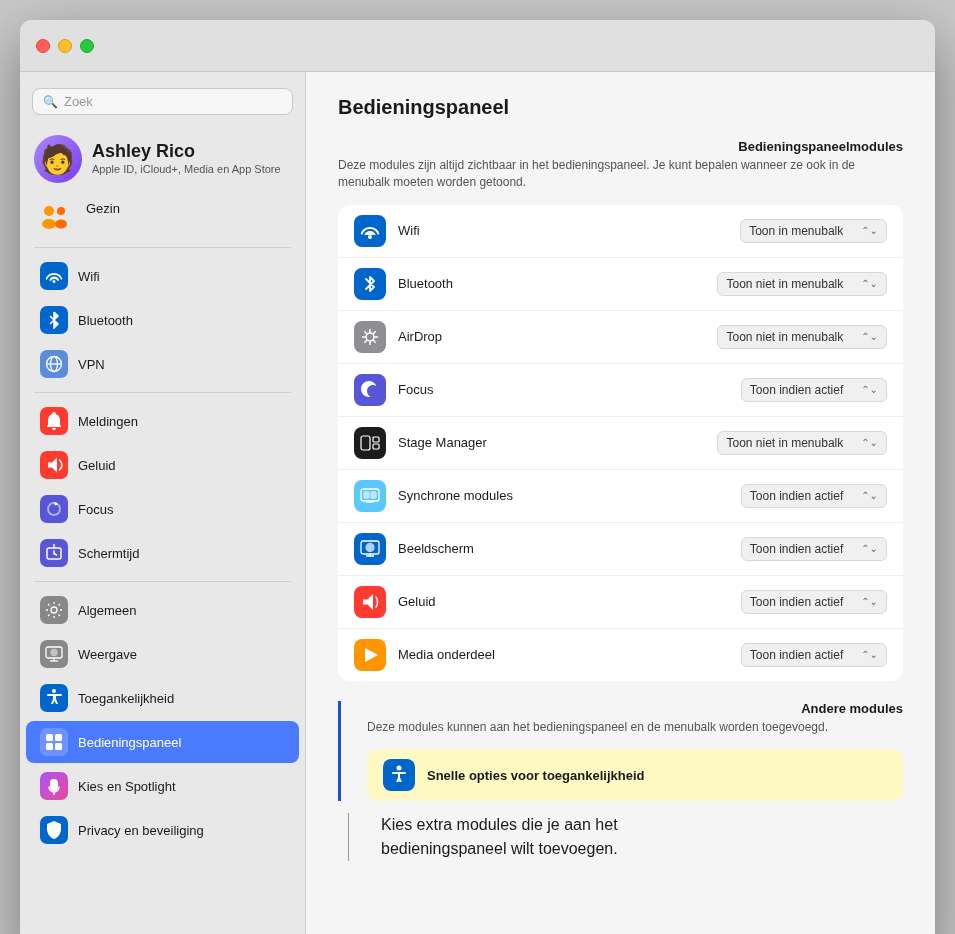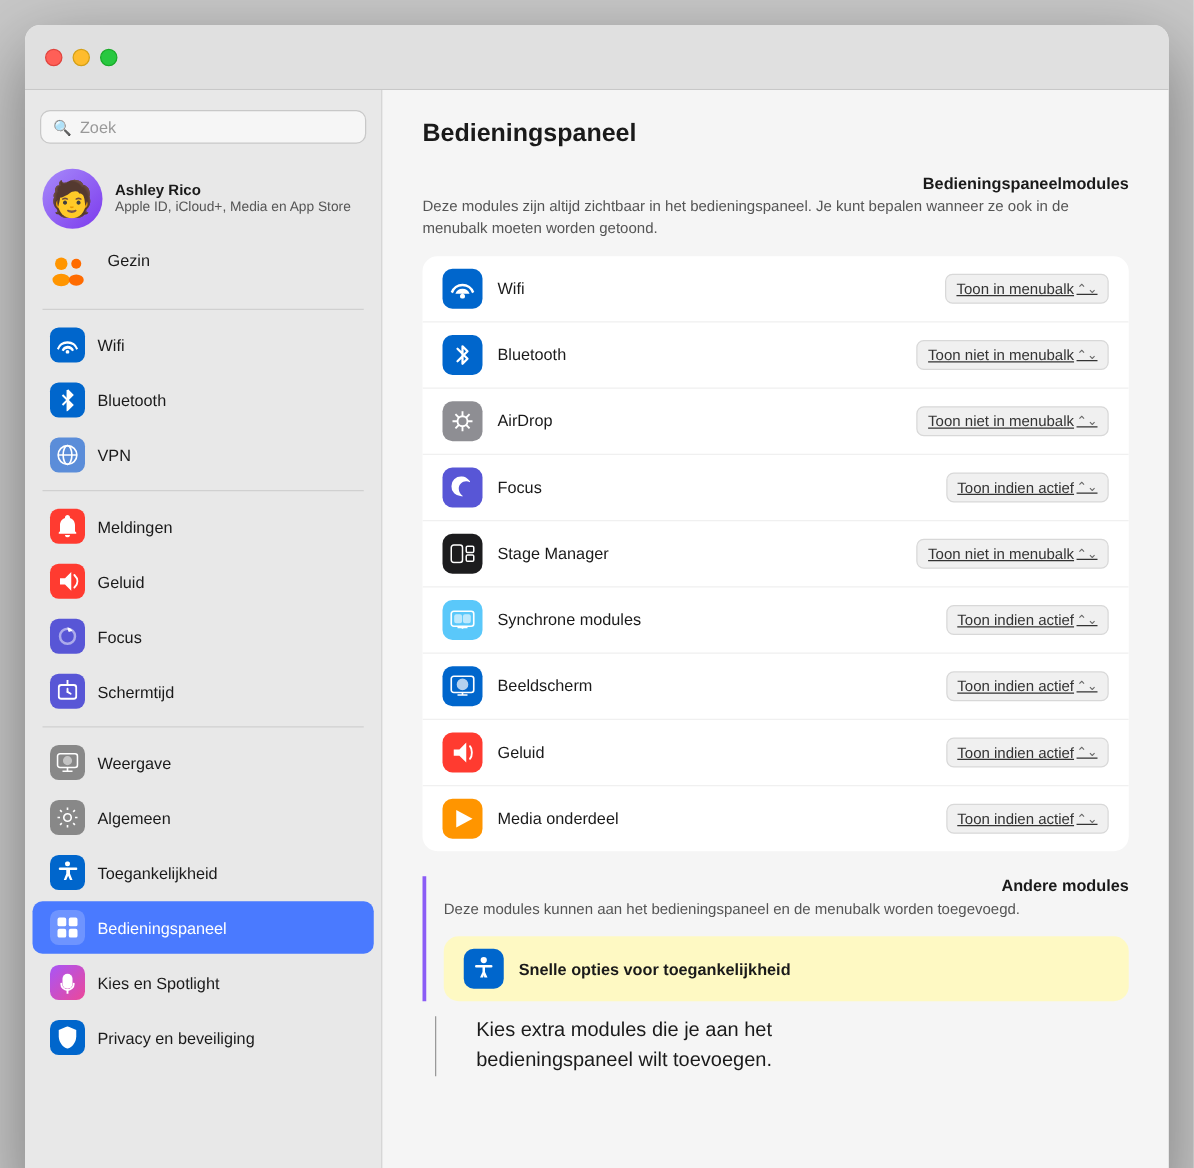--- a/index.html
+++ b/index.html
@@ -103,21 +103,21 @@
       overflow: hidden;
     }
     .avatar-memoji {
       font-size: 28px;
     }
     .user-info {
       display: flex;
       flex-direction: column;
     }
     .user-name {
-      font-size: 12px;
+      font-size: 18px;
       font-weight: 600;
       color: #1a1a1a;
     }
     .user-subtitle {
       font-size: 11px;
       color: #555;
       line-height: 1.3;
     }
     .family-section {
       display: flex;
@@ -219,34 +219,33 @@
       flex-shrink: 0;
     }
     .module-name {
       font-size: 13px;
       color: #1a1a1a;
       flex: 1;
     }
     .module-dropdown {
       display: flex;
       align-items: center;
-      gap: 0;
+      gap: 16px;
       background: #f0f0f0;
       border: 1px solid #d8d8d8;
       border-radius: 6px;
       padding: 4px 8px;
       cursor: pointer;
       font-size: 12px;
       color: #333;
-      text-decoration: underline;
     }
     .dropdown-chevron { font-size: 10px; color: #666; margin-left: 2px; }
     .other-section {
-      border-left: 3px solid #8b5cf6;
-      padding-left: 14px;
+      border-left: 3px solid #1d4ed8;
+      padding-left: 26px;
     }
     .other-modules-list {
       background: #fef9c3;
       border-radius: 12px;
       overflow: hidden;
     }
     .callout-text {
       font-size: 16px;
       color: #1a1a1a;
       line-height: 1.5;
@@ -384,38 +383,38 @@
             <line x1="8" y1="9.5" x2="10.5" y2="11" stroke="white" stroke-width="1.5" stroke-linecap="round"></line>
           </svg>
         </div>
         <span class="sidebar-item-label">Schermtijd</span>
       </div>
 
       <div class="sidebar-divider"></div>
 
       <div class="sidebar-item">
         <div class="sidebar-item-icon" style="background:#888;">
+          <svg width="18" height="18" viewBox="0 0 18 18" fill="none" stroke="white" stroke-width="1.3">
+            <circle cx="9" cy="9" r="3"></circle>
+            <path d="M9 1v2M9 15v2M1 9h2M15 9h2M3.05 3.05l1.41 1.41M13.54 13.54l1.41 1.41M3.05 14.95l1.41-1.41M13.54 4.46l1.41-1.41"></path>
+          </svg>
+        </div>
+        <span class="sidebar-item-label">Algemeen</span>
+      </div>
+
+      <div class="sidebar-item">
+        <div class="sidebar-item-icon" style="background:#888;">
           <svg width="18" height="16" viewBox="0 0 18 16" fill="none" stroke="white" stroke-width="1.3">
             <rect x="1" y="1" width="16" height="11" rx="2"></rect>
             <line x1="5" y1="15" x2="13" y2="15"></line>
             <line x1="9" y1="12" x2="9" y2="15"></line>
             <circle cx="9" cy="6.5" r="3" fill="white" opacity="0.5"></circle>
           </svg>
         </div>
         <span class="sidebar-item-label">Weergave</span>
-      </div>
-
-      <div class="sidebar-item">
-        <div class="sidebar-item-icon" style="background:#888;">
-          <svg width="18" height="18" viewBox="0 0 18 18" fill="none" stroke="white" stroke-width="1.3">
-            <circle cx="9" cy="9" r="3"></circle>
-            <path d="M9 1v2M9 15v2M1 9h2M15 9h2M3.05 3.05l1.41 1.41M13.54 13.54l1.41 1.41M3.05 14.95l1.41-1.41M13.54 4.46l1.41-1.41"></path>
-          </svg>
-        </div>
-        <span class="sidebar-item-label">Algemeen</span>
       </div>
 
       <div class="sidebar-item">
         <div class="sidebar-item-icon" style="background:#0066cc;">
           <svg width="16" height="18" viewBox="0 0 16 18" fill="white">
             <circle cx="8" cy="2" r="2"></circle>
             <path d="M14 5H2a1 1 0 000 2h5v3l-2 5h2l1.5-3.5L10 15h2l-2-5V7h5a1 1 0 000-2z"></path>
           </svg>
         </div>
         <span class="sidebar-item-label">Toegankelijkheid</span>

